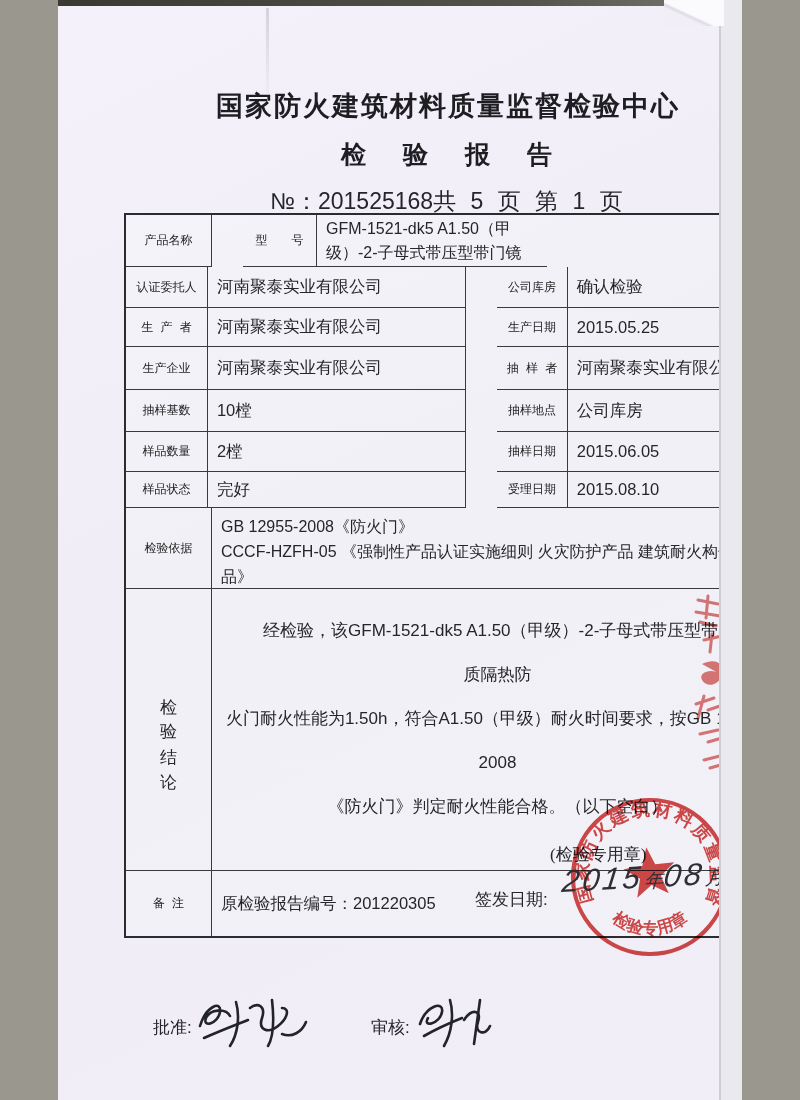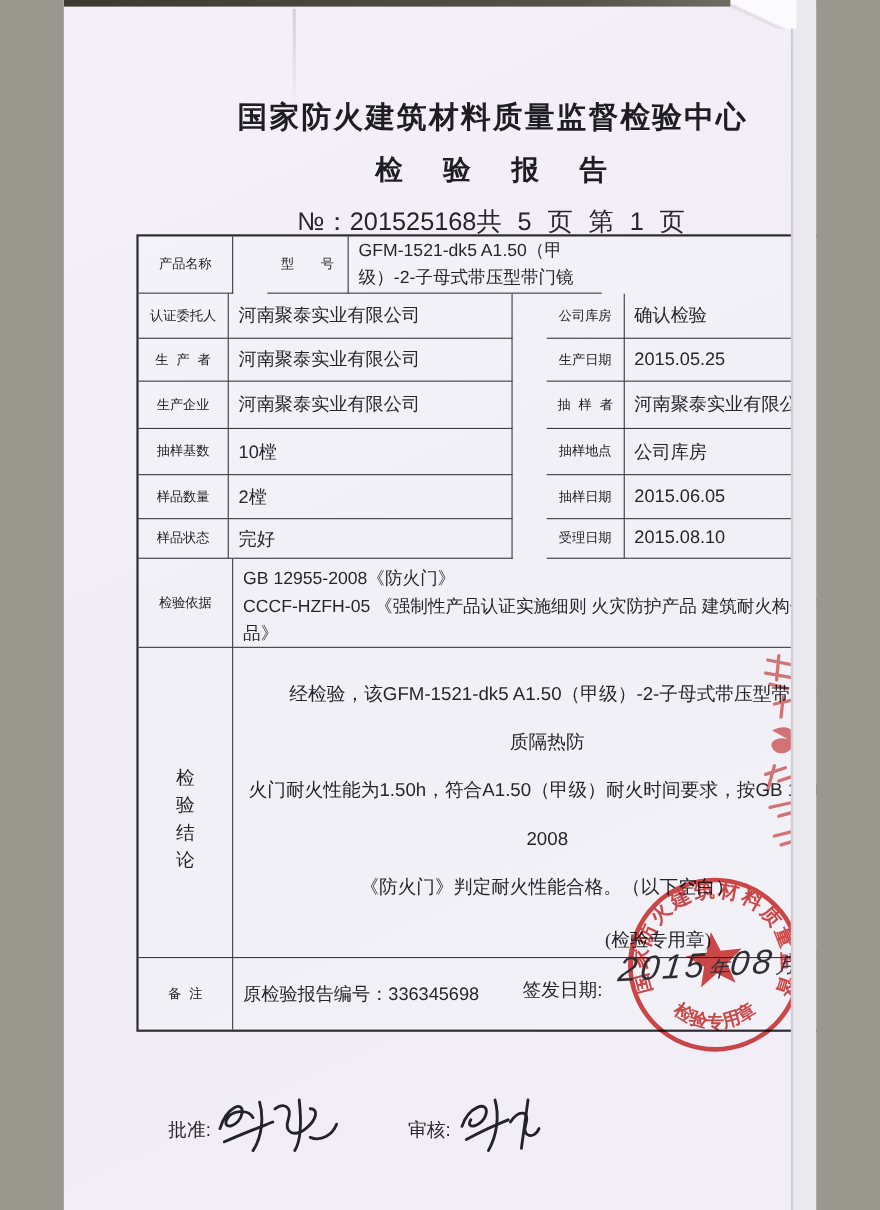--- a/index.html
+++ b/index.html
@@ -137,21 +137,21 @@
         <span class="concl-lab-text">检验结论</span>
       </div>
       <div class="cell cspan concl-cell h282">
         <div class="indent">经检验，该GFM-1521-dk5 A1.50（甲级）-2-子母式带压型带门镜钢质隔热防</div>
         <div>火门耐火性能为1.50h，符合A1.50（甲级）耐火时间要求，按GB 12955-2008</div>
         <div>《防火门》判定耐火性能合格。（以下空白）</div>
       </div>
     </div>
     <div class="trow">
       <div class="cell c1 lab h65">备 注</div>
-      <div class="cell cspan val h65">原检验报告编号：336345698</div>
+      <div class="cell cspan val h65">原检验报告编号：201220305</div>
     </div>
   </div>
 
   <div class="seal-note">(检验专用章)</div>
   <div class="issue-label">签发日期:</div>
 
   <div class="hw-date">
     <span class="hw-num">2015</span><span class="hw-cjk">年</span><span class="hw-num">08</span><span class="hw-cjk">月</span><span class="hw-num">23</span><span class="hw-cjk">日</span>
   </div>
 

